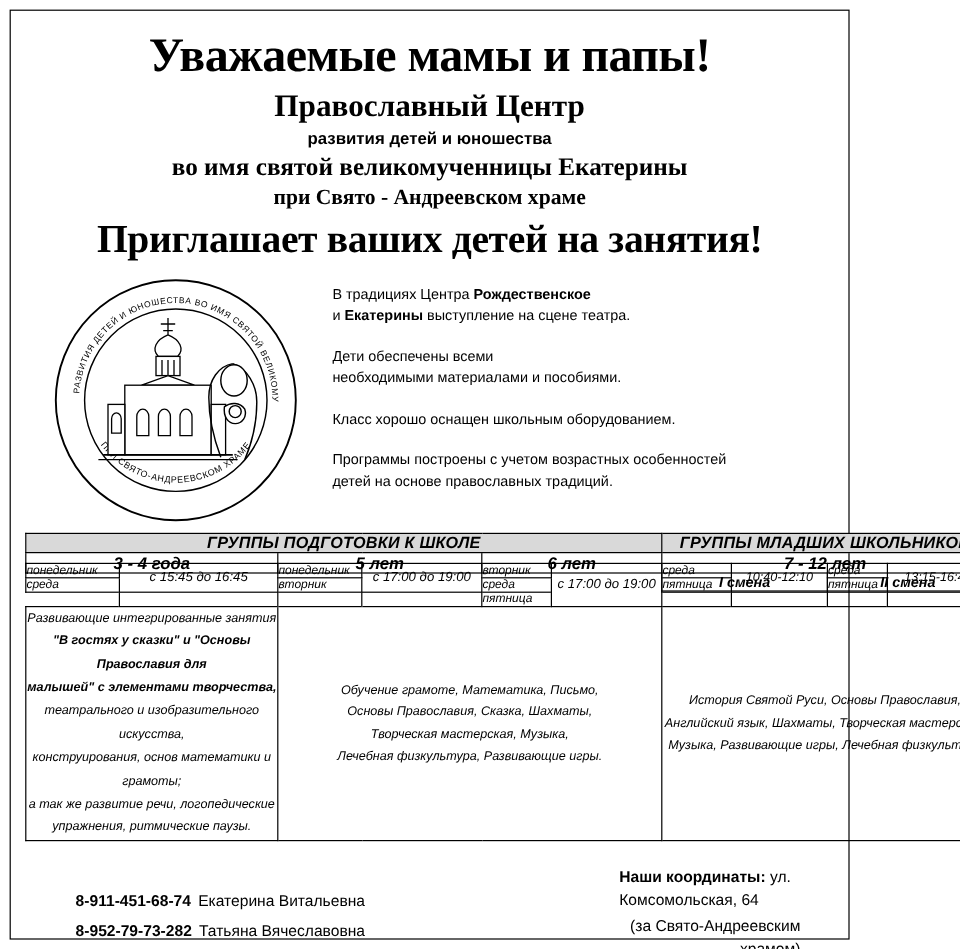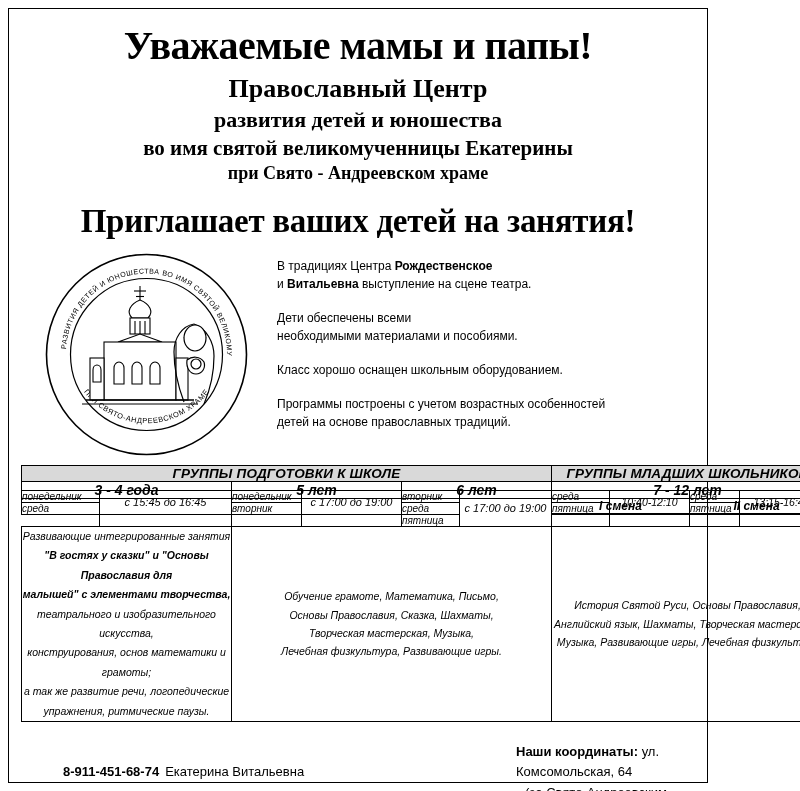--- a/index.html
+++ b/index.html
@@ -42,23 +42,23 @@
   .title-sub1 {
     text-align: center;
     font-family: "Liberation Serif", serif;
     font-weight: bold;
     font-size: 26px;
     line-height: 1.1;
     margin-top: 8px;
   }
   .title-sub2 {
     text-align: center;
-    font-family: Liberation Serif, serif;
-    font-weight: bold;
-    font-size: 22px;
+    font-family: Liberation Sans, sans-serif;
+    font-weight: bold;
+    font-size: 14px;
     line-height: 1.15;
     margin-top: 3px;
   }
   .title-sub3 {
     text-align: center;
     font-family: "Liberation Serif", serif;
     font-weight: bold;
     font-size: 21px;
     line-height: 1.15;
     margin-top: 4px;
@@ -70,21 +70,21 @@
     font-size: 18px;
     line-height: 1.15;
     margin-top: 3px;
   }
   .title-main2 {
     text-align: center;
     font-family: "Liberation Serif", serif;
     font-weight: bold;
     font-size: 33px;
     line-height: 1.05;
-    margin-top: 20px;
+    margin-top: 8px;
     letter-spacing: -0.3px;
   }
 
   
   .mid {
     display: flex;
     margin-top: 14px;
     align-items: flex-start;
   }
   .logo-wrap {
@@ -267,21 +267,21 @@
               <path d="M143,108 C 148,104 156,104 160,110 C 162,116 158,122 152,122 C 146,122 142,116 143,108 Z" fill="#fff"></path>
               <circle cx="152" cy="112" r="5" fill="#fff"></circle>
             </g>
           </svg>
         </div>
       </div>
 
       <div class="mid-text">
         <p>
           <span>В традициях Центра </span><b>Рождественское</b><br>
-          <span>и </span><b>Витальевна</b><span> выступление на сцене театра.</span>
+          <span>и </span><b>Екатерины</b><span> выступление на сцене театра.</span>
         </p>
         <p>
           <span>Дети обеспечены всеми</span><br>
           <span>необходимыми материалами и пособиями.</span>
         </p>
         <p>Класс хорошо оснащен школьным оборудованием.</p>
         <p>
           <span>Программы построены с учетом возрастных особенностей</span><br>
           <span>детей на основе православных традиций.</span>
         </p>

